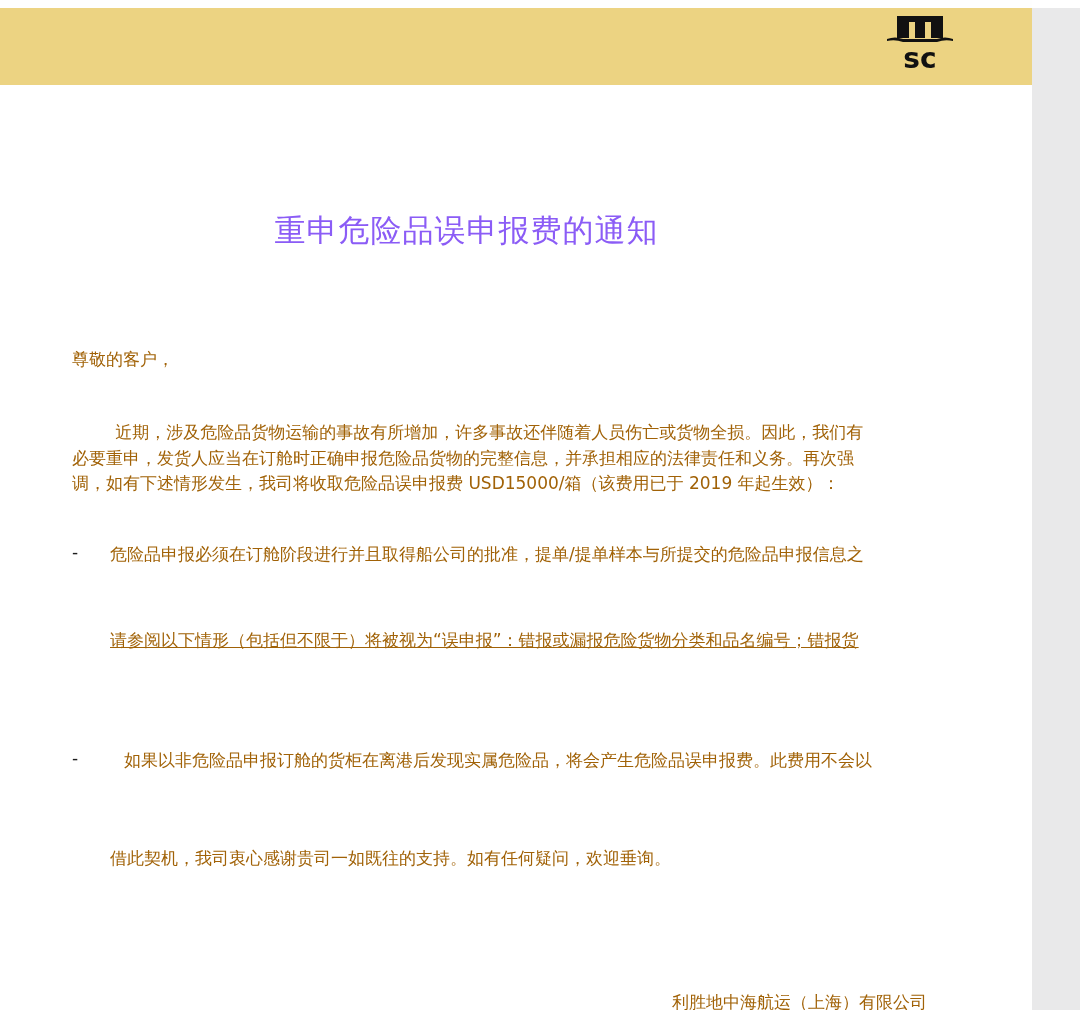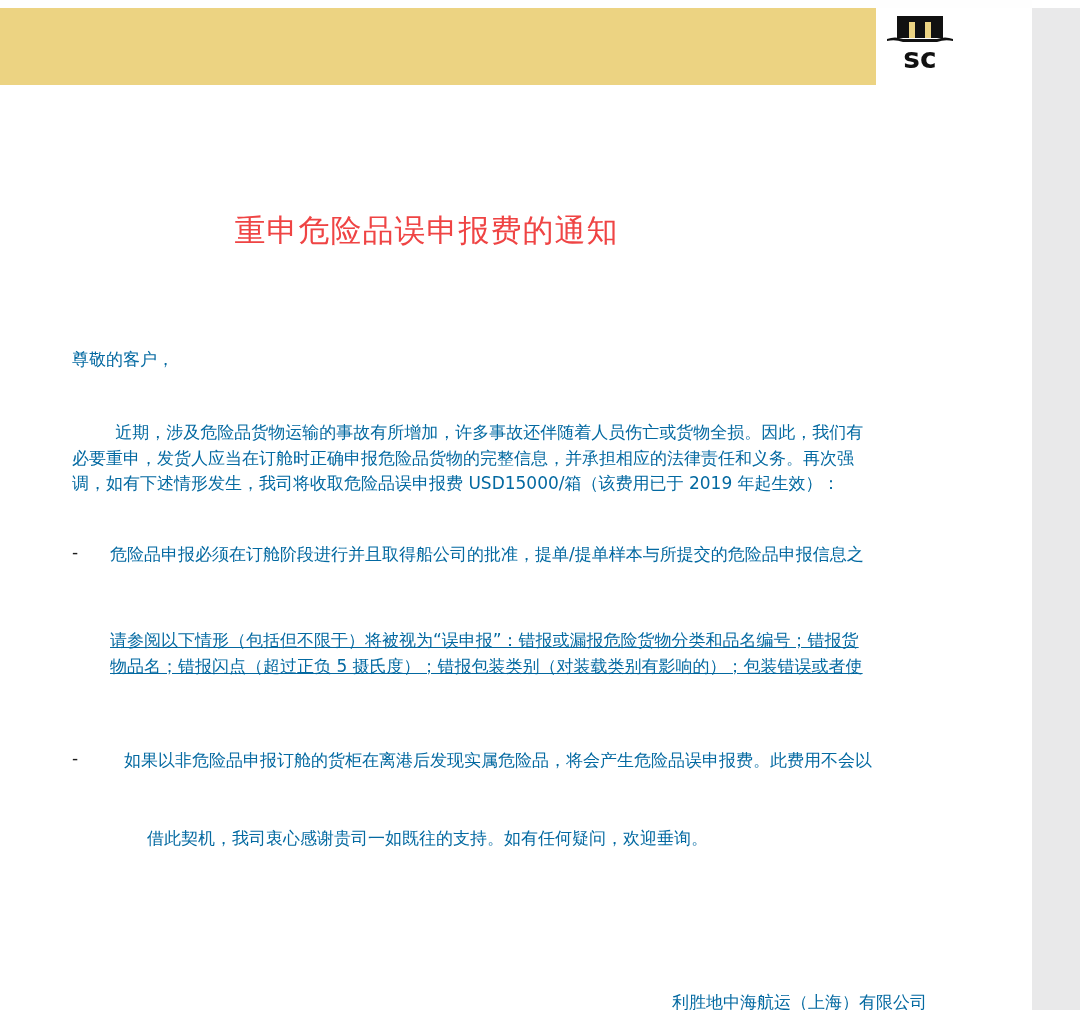--- a/index.html
+++ b/index.html
@@ -4,45 +4,45 @@
   <style>
     html, body { margin: 0; padding: 0; }
     body {
       width: 1080px; height: 1010px; overflow: hidden;
       background: #ffffff; position: relative;
       font-family: "DejaVu Sans", "Liberation Sans", sans-serif;
       color: #1a1a1a;
     }
     .top-strip { position: absolute; left: 0; top: 0; width: 1032px; height: 8px; background: #fefefe; }
     .header-band {
-      position: absolute; left: 0; top: 8px; width: 876px; height: 77px;
+      position: absolute; left: 0; top: 8px; width: 1032px; height: 77px;
       background: #ecd382;
     }
     .logo {
       position: absolute; left: 885px; top: 6px; width: 70px; height: 58px;
     }
     .right-margin {
       position: absolute; left: 1032px; top: 8px; width: 48px; height: 1002px;
       background: #e9e9ea;
     }
     .page { position: absolute; left: 0; top: 85px; width: 1032px; height: 925px; background: #fff; }
     .title {
       position: absolute; left: 0; width: 853px; top: 210px; text-align: center;
-      font-size: 31px; letter-spacing: 1px; color: #ef4444;
+      font-size: 31px; letter-spacing: 1px; color: #8b5cf6; padding-left: 40px;
     }
-    .p { position: absolute; font-size: 17px; line-height: 25.5px; color: #0369a1; }
+    .p { position: absolute; font-size: 17px; line-height: 25.5px; color: #a16207; }
     .greeting { left: 72px; top: 347px; }
     .intro { left: 72px; top: 420px; width: 900px; }
     .intro .line { display: block; white-space: nowrap; }
     .bullet-dash { position: absolute; font-size: 17px; left: 72px; color: #1e1e1e; }
     .b1 { left: 110px; top: 542px; width: 860px; }
     .b1 .line, .b1sub .line, .b2 .line { display: block; white-space: nowrap; }
     .b1sub { left: 110px; top: 628px; width: 860px; text-decoration: underline; }
     .b2 { left: 124px; top: 748px; width: 860px; }
-    .closing { left: 110px; top: 826px; white-space: nowrap; margin-left: 37px; }
+    .closing { left: 110px; top: 846px; white-space: nowrap; }
     .signature { left: 672px; top: 990px; white-space: nowrap; }
   </style>
 </head>
 <body>
 
 <div class="top-strip"></div>
 <div class="header-band">
   <svg class="logo" viewBox="0 0 70 58">
     <path d="M12 2 h46 v22 h-46 z" fill="#111"></path>
     <rect x="24" y="8" width="6" height="16" fill="#ecd382"></rect>
@@ -64,21 +64,20 @@
   <span class="line">必要重申，发货人应当在订舱时正确申报危险品货物的完整信息，并承担相应的法律责任和义务。再次强</span>
   <span class="line">调，如有下述情形发生，我司将收取危险品误申报费 USD15000/箱（该费用已于 2019 年起生效）：</span>
 </div>
 
 <div class="bullet-dash" style="top:542px">-</div>
 <div class="p b1">
   <span class="line">危险品申报必须在订舱阶段进行并且取得船公司的批准，提单/提单样本与所提交的危险品申报信息之</span>
 </div>
 <div class="p b1sub">
   <span class="line">请参阅以下情形（包括但不限于）将被视为“误申报”：错报或漏报危险货物分类和品名编号；错报货</span>
-  <span class="line">物品名；错报闪点（超过正负 5 摄氏度）；错报包装类别（对装载类别有影响的）；包装错误或者使</span>
 </div>
 
 <div class="bullet-dash" style="top:748px">-</div>
 <div class="p b2">
   <span class="line">如果以非危险品申报订舱的货柜在离港后发现实属危险品，将会产生危险品误申报费。此费用不会以</span>
 </div>
 
 <div class="p closing">借此契机，我司衷心感谢贵司一如既往的支持。如有任何疑问，欢迎垂询。</div>
 
 <div class="p signature">利胜地中海航运（上海）有限公司</div>

